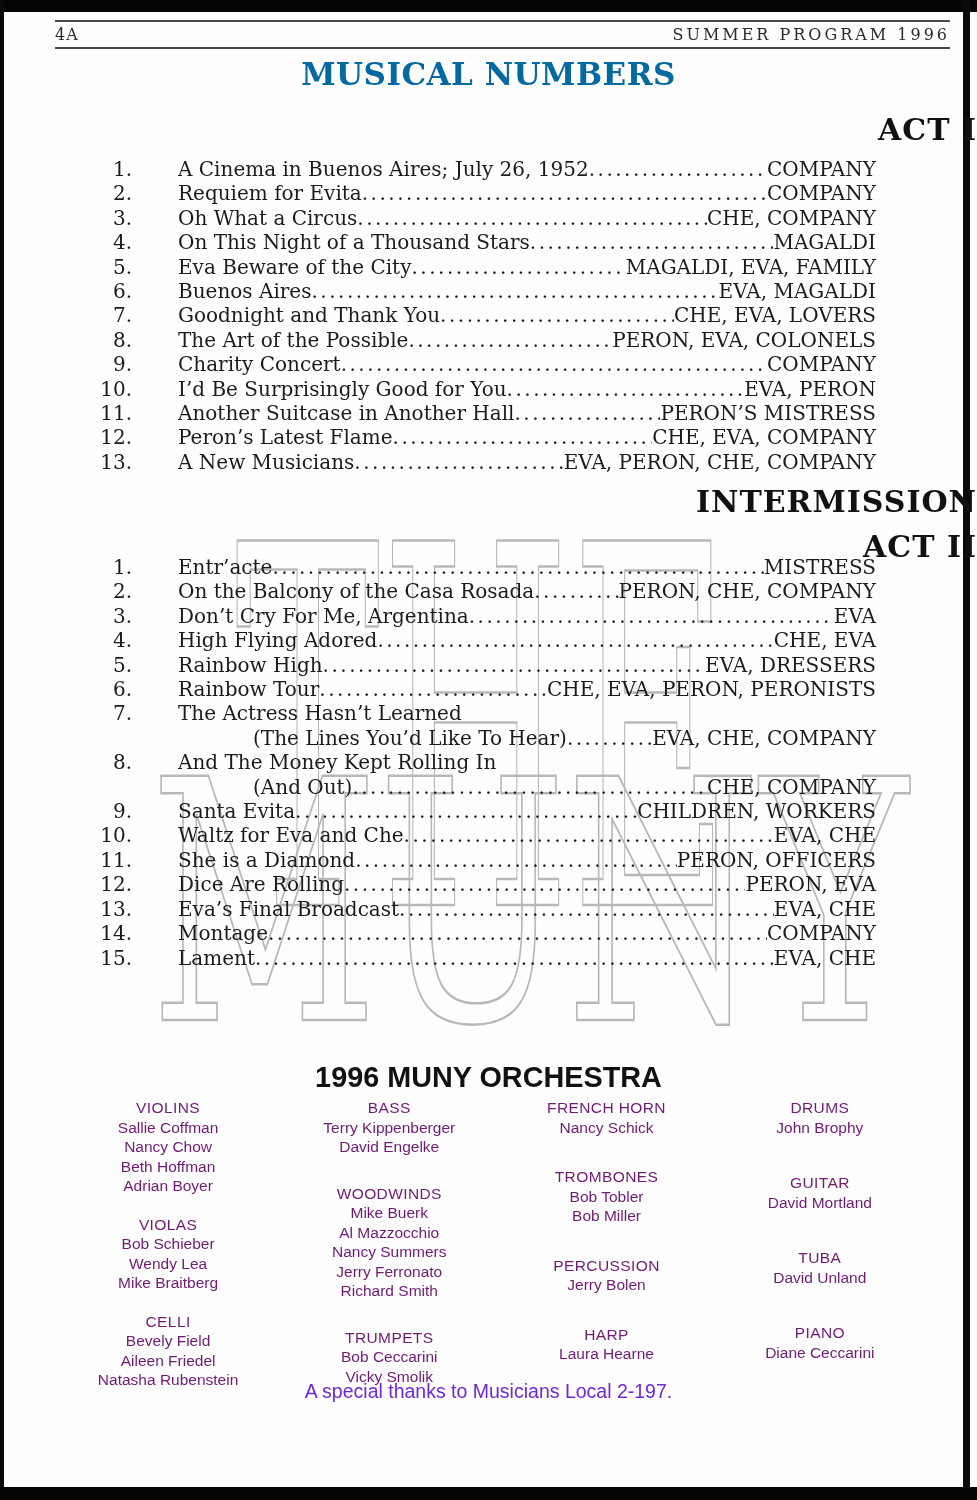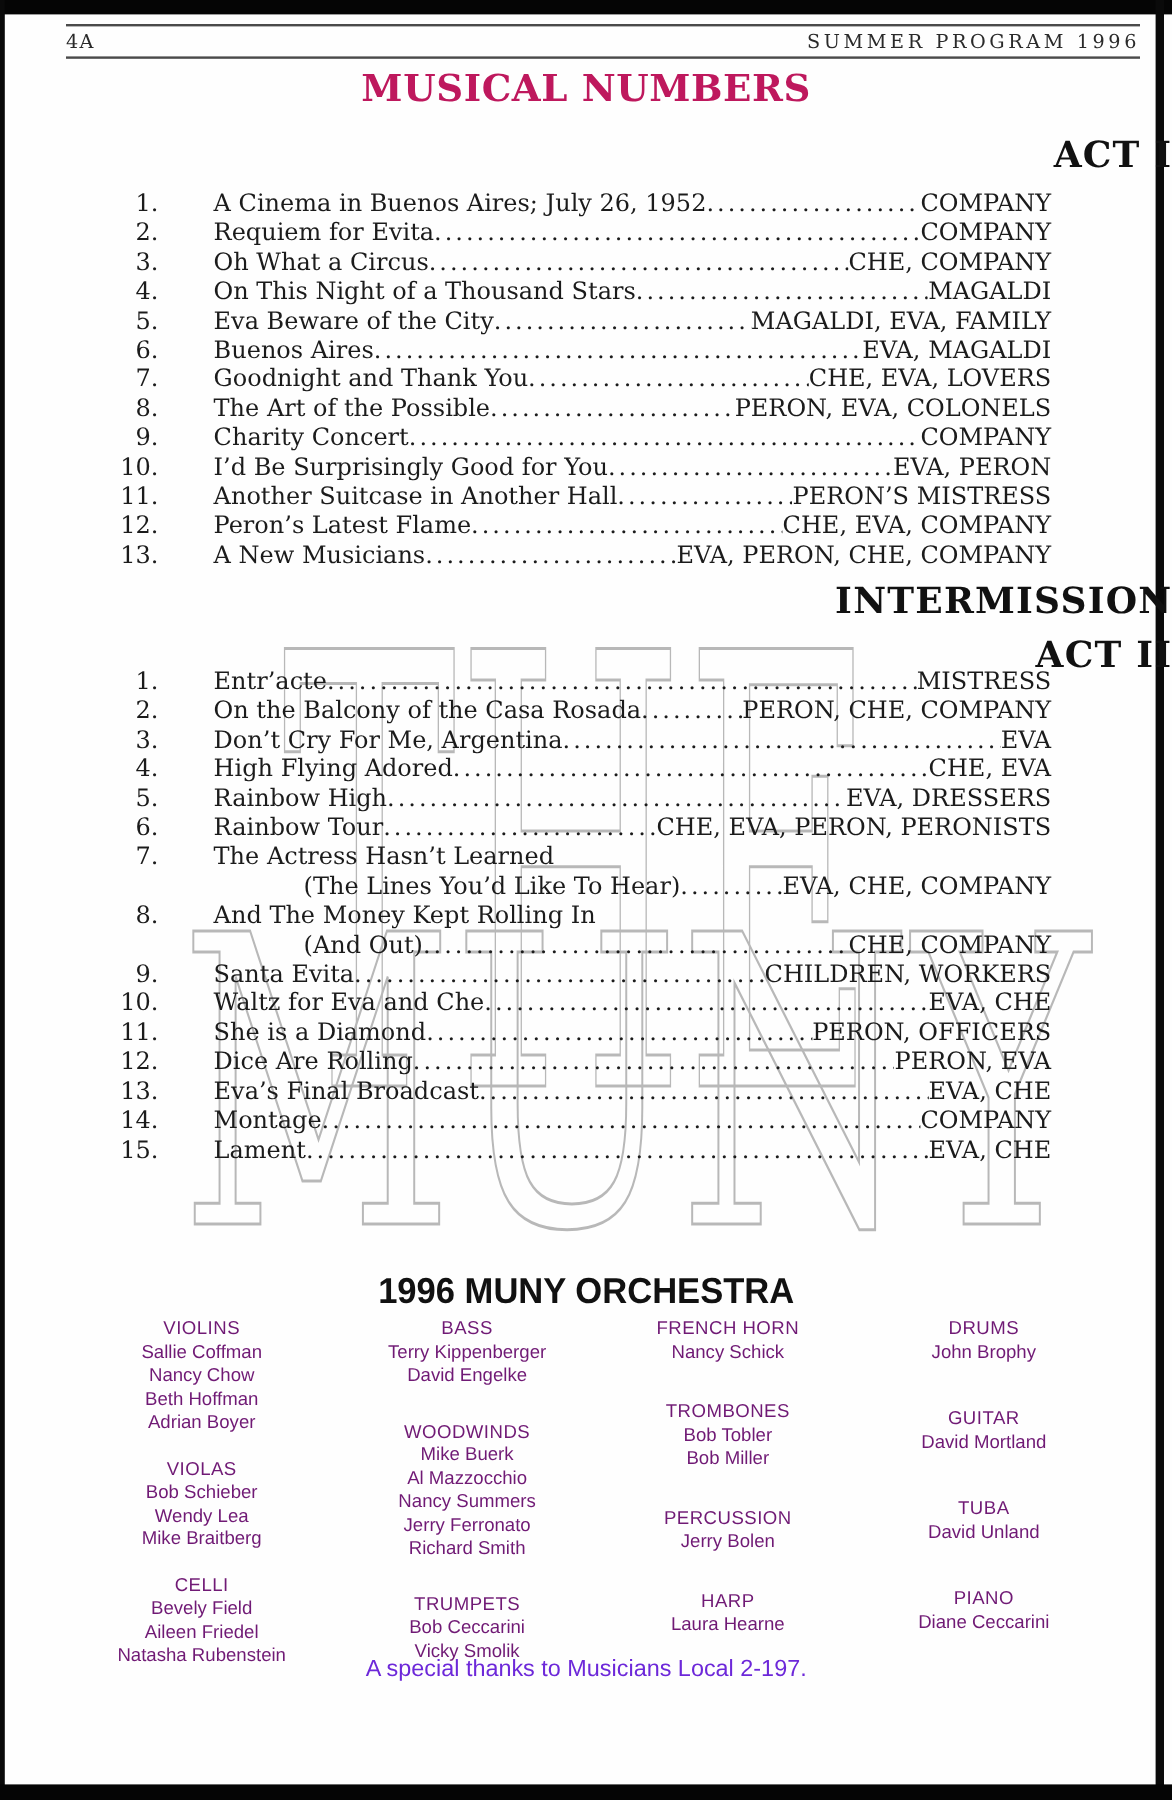--- a/index.html
+++ b/index.html
@@ -19,21 +19,21 @@
   .edge-right{position:absolute;left:963px;top:0;width:7px;height:1500px;background:#0a0a0a;}
 
   
   .runhead{position:absolute;left:55px;top:20px;width:895px;height:25px;
     border-top:2px solid #4a4a4a;border-bottom:2px solid #4a4a4a;
     display:flex;justify-content:space-between;align-items:center;}
   .runhead .pageno{font-size:16px;color:#2a2a2a;letter-spacing:1px;}
   .runhead .program{font-size:16px;color:#2a2a2a;letter-spacing:3px;}
 
   .doc-title{position:absolute;left:0;top:56px;width:977px;text-align:center;
-    font-size:31px;font-weight:bold;letter-spacing:.5px;color:#be185d;}
+    font-size:31px;font-weight:bold;letter-spacing:.5px;color:#0369a1;}
   .act-heading{position:absolute;left:0;width:977px;text-align:right;
     font-size:30px;font-weight:bold;letter-spacing:1px;color:#111;}
   #act1-heading{top:112px;}
   #intermission-heading{top:484px;}
   #act2-heading{top:529px;}
 
   
   .song-list{position:absolute;left:88px;width:788px;font-size:20px;line-height:24.4px;}
   #act1-list{top:157px;}
   #act2-list{top:555px;}

